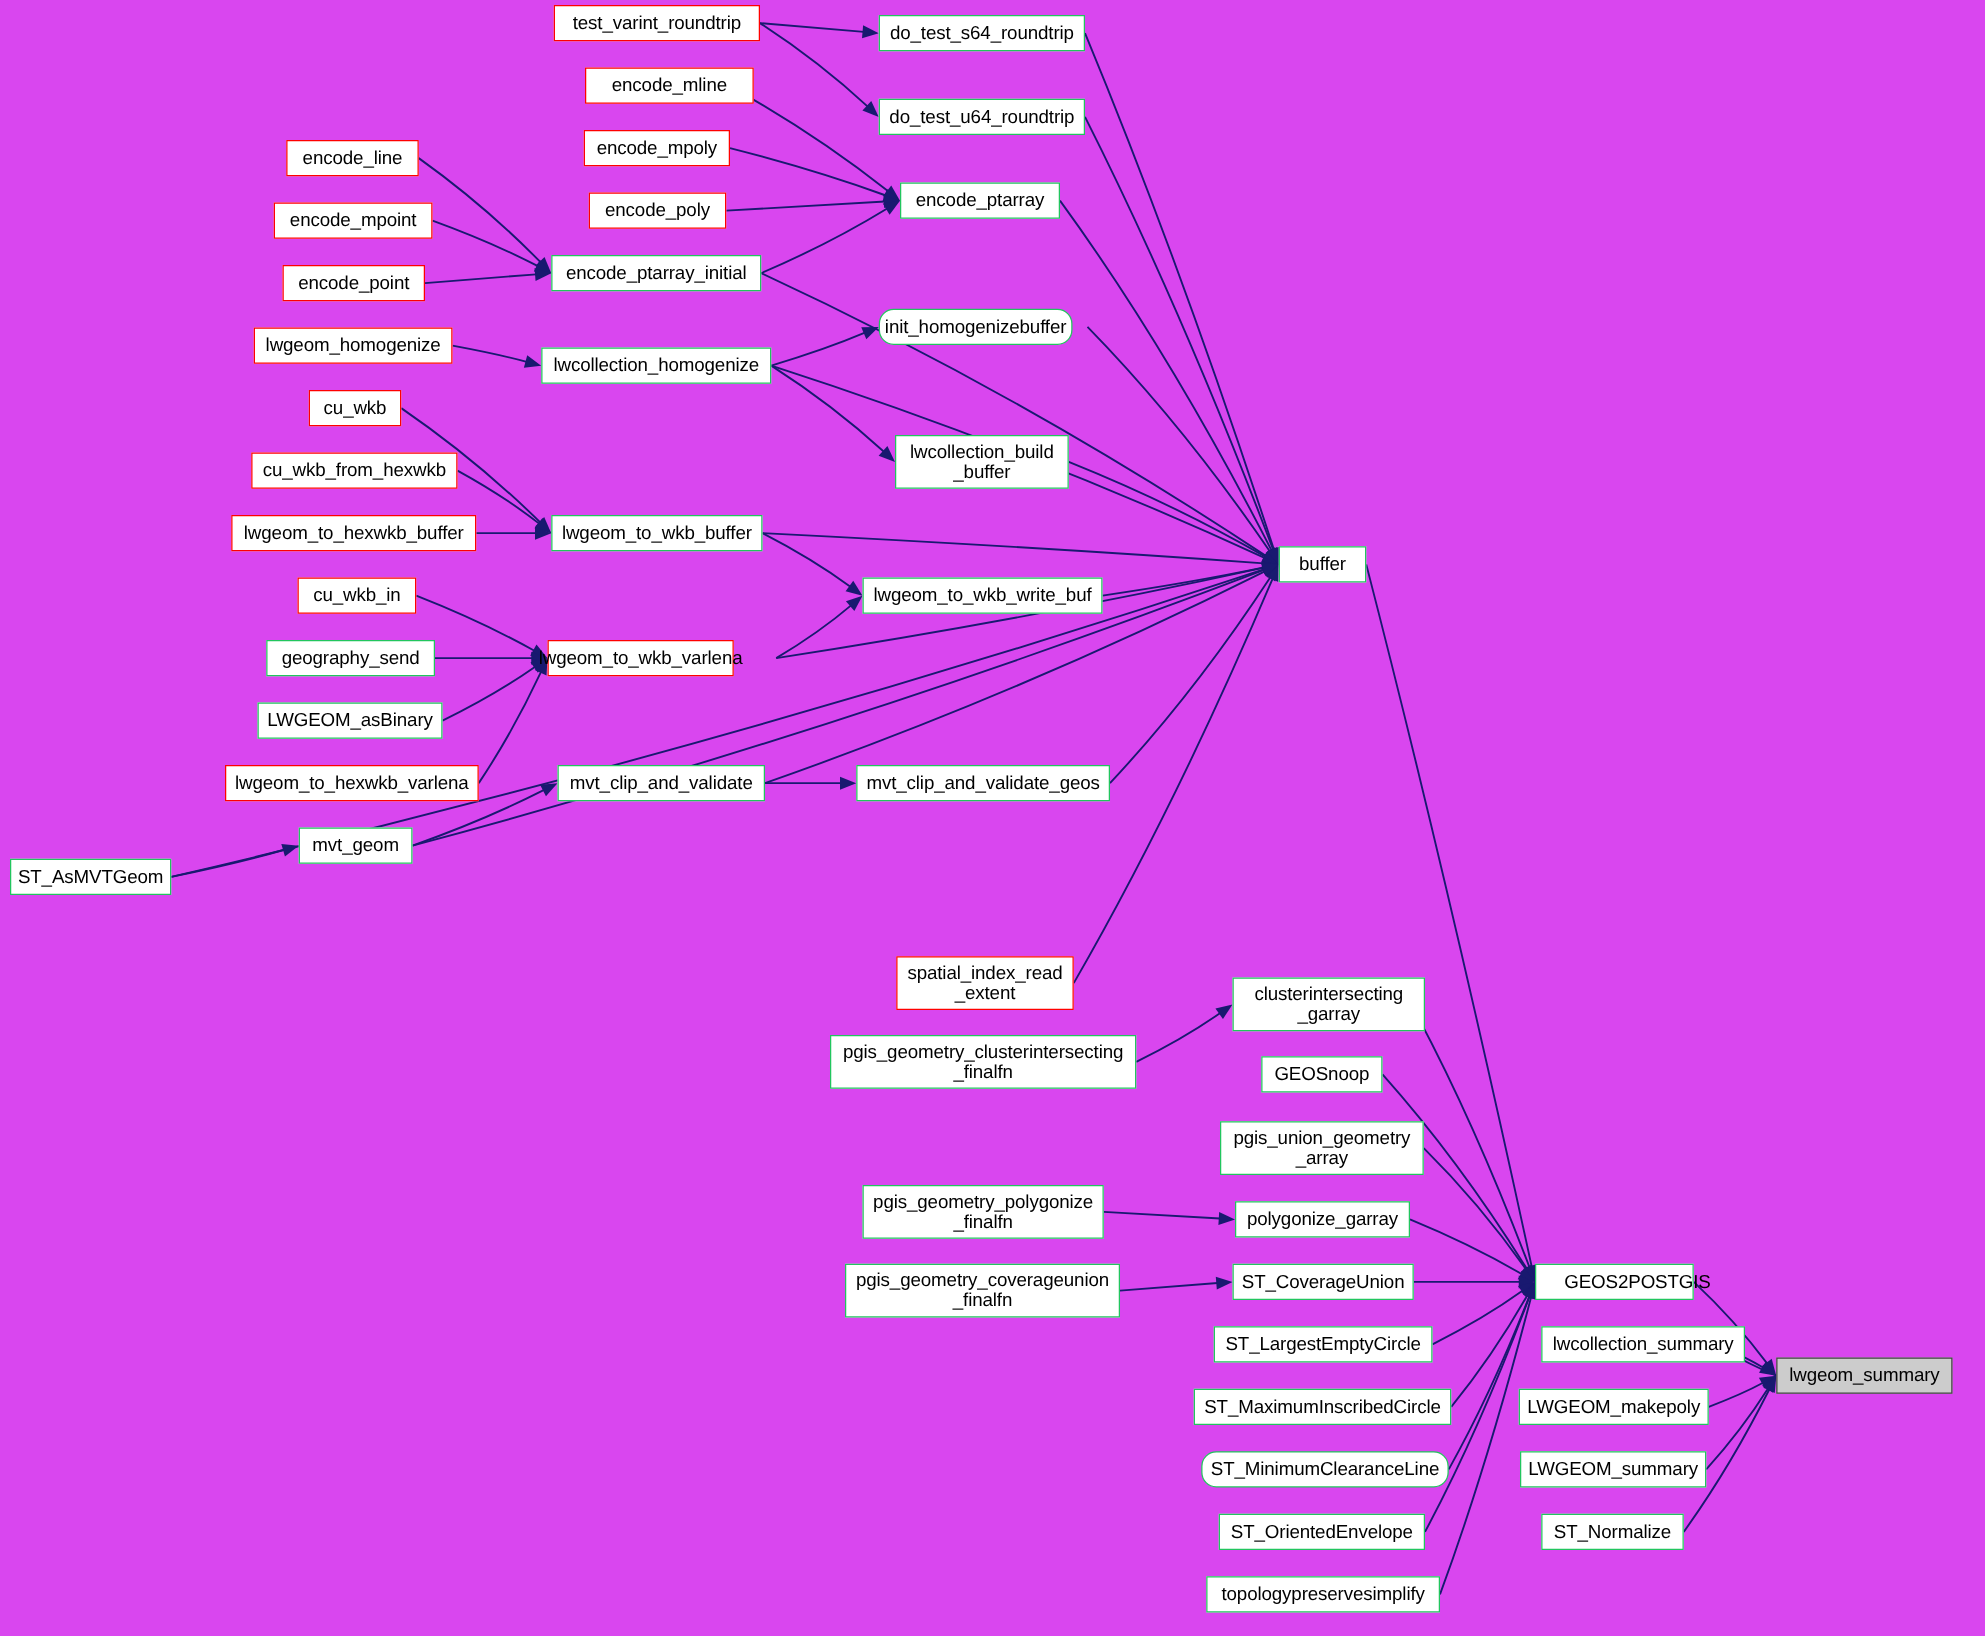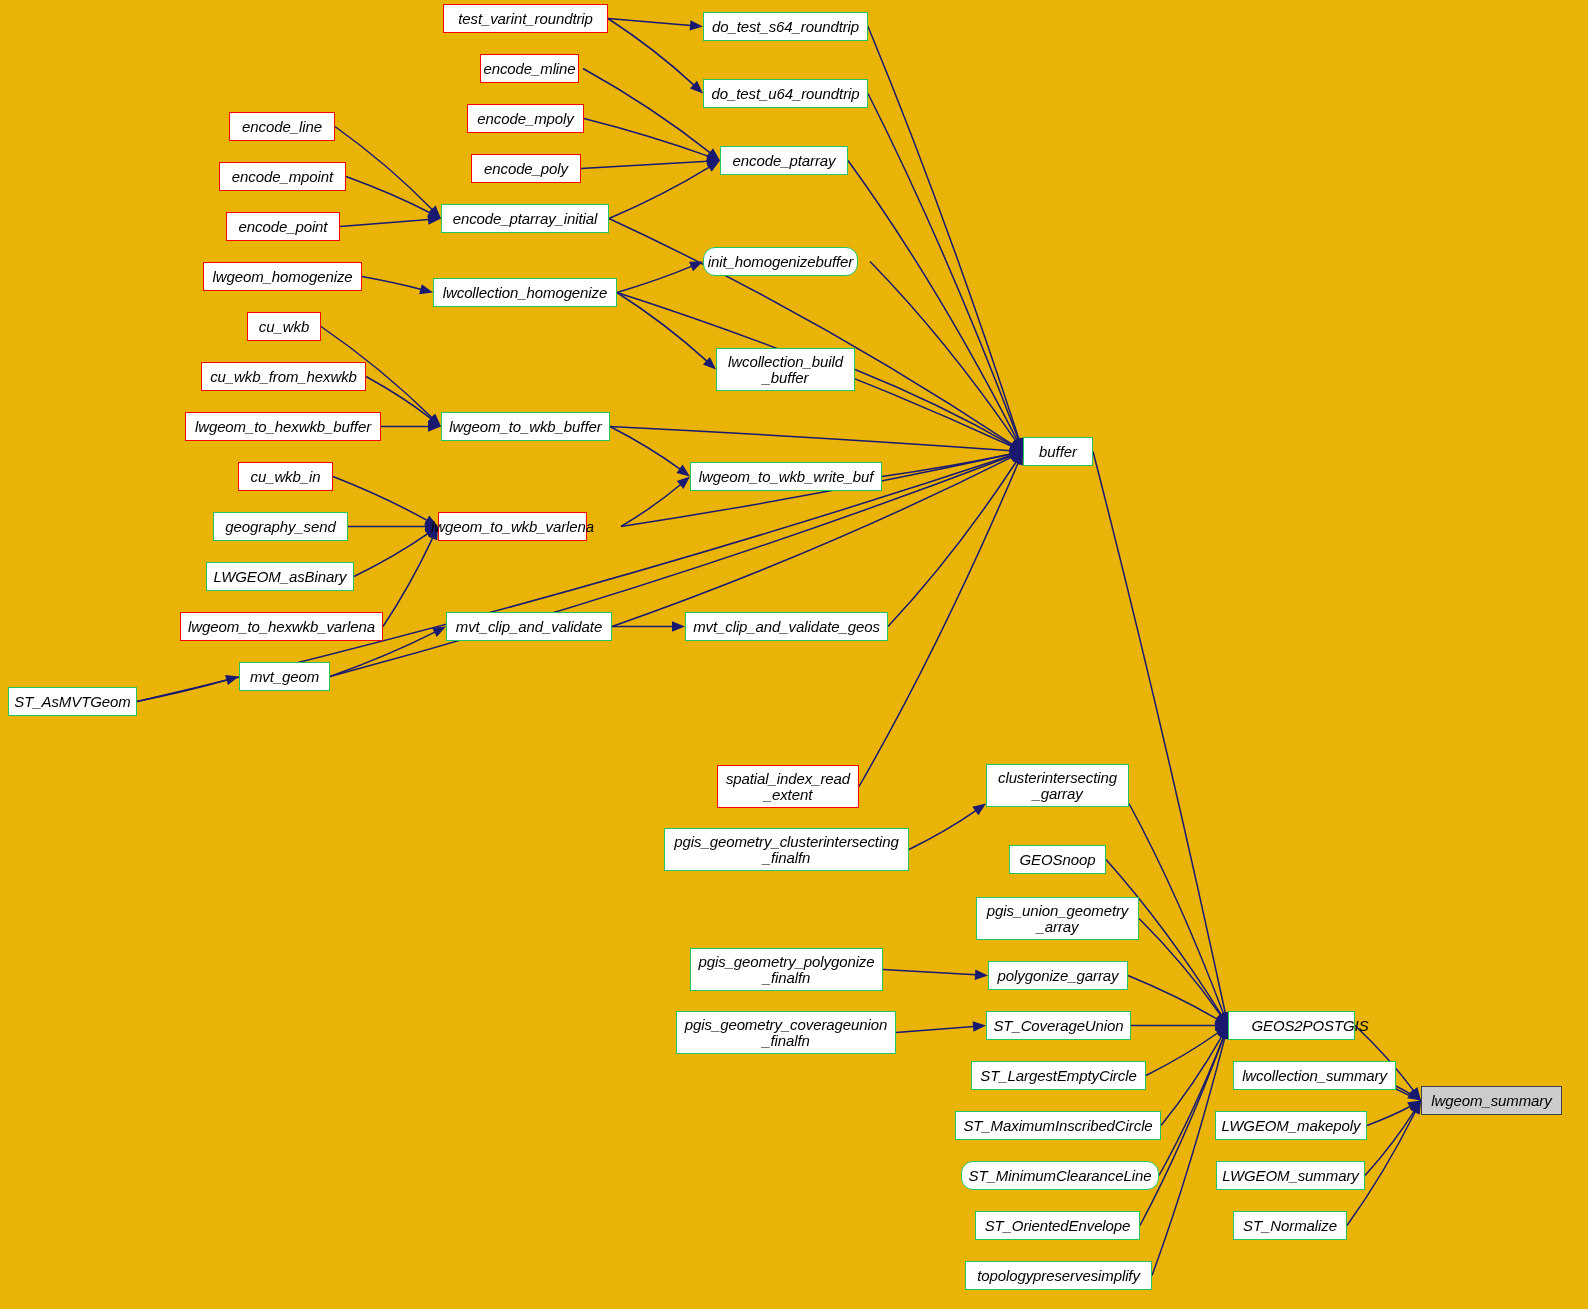--- a/index.html
+++ b/index.html
@@ -1,17 +1,17 @@
 <!DOCTYPE html>
 <html><head>
 <meta charset="utf-8">
 <style>
   html,body{margin:0;padding:0;background:#ffffff;}
   body{font-family:"Liberation Sans", sans-serif;}
-  #canvas{position:relative;width:1588px;height:1309px;background:#eab308;overflow:hidden;font-style:italic;}
+  #canvas{position:relative;width:1588px;height:1309px;background:#d946ef;overflow:hidden;}
   svg#edges{position:absolute;left:0;top:0;width:1588px;height:1309px;}
   .node{position:absolute;box-sizing:border-box;display:flex;align-items:center;justify-content:center;
         text-align:center;background:#ffffff;border:1px solid #22c55e;font-size:15px;color:#000000;
         line-height:1.02;white-space:pre;letter-spacing:-0.1px;}
   .node.red{border:1px solid #ff0000;}
   .node.hl{background:#cccccc;border:1px solid #404040;}
   .node span{display:block;}
 </style>
 </head>
 <body>
@@ -133,21 +133,21 @@
       <path d="M 1367.00 1125.50 Q 1394.00 1115.20 1410.46 1106.24" fill="none" stroke="#191970" stroke-width="1.5"></path>
       <polygon points="1421.00,1100.50 1412.07,1111.28 1407.10,1102.15" fill="#191970"></polygon>
       <path d="M 1365.00 1175.50 Q 1393.00 1144.60 1414.57 1110.63" fill="none" stroke="#191970" stroke-width="1.5"></path>
       <polygon points="1421.00,1100.50 1418.42,1114.26 1409.64,1108.69" fill="#191970"></polygon>
       <path d="M 1347.00 1225.50 Q 1384.00 1174.00 1415.60 1111.22" fill="none" stroke="#191970" stroke-width="1.5"></path>
       <polygon points="1421.00,1100.50 1419.80,1114.45 1410.51,1109.77" fill="#191970"></polygon>
     </svg>
   <div id="nodes">
       <div class="node red" style="left: 443px; top: 4px; width: 165px; height: 29px;"><span>test_varint_roundtrip</span></div>
       <div class="node" style="left: 703px; top: 12px; width: 165px; height: 29px;"><span>do_test_s64_roundtrip</span></div>
-      <div class="node red" style="left: 480px; top: 54px; width: 99px; height: 29px;"><span>encode_mline</span></div>
+      <div class="node red" style="left: 468px; top: 54px; width: 135px; height: 29px;"><span>encode_mline</span></div>
       <div class="node" style="left: 703px; top: 79px; width: 165px; height: 29px;"><span>do_test_u64_roundtrip</span></div>
       <div class="node red" style="left: 229px; top: 112px; width: 106px; height: 29px;"><span>encode_line</span></div>
       <div class="node red" style="left: 467px; top: 104px; width: 117px; height: 29px;"><span>encode_mpoly</span></div>
       <div class="node" style="left: 720px; top: 146px; width: 128px; height: 29px; text-align: center;"><span>encode_ptarray</span></div>
       <div class="node red" style="left: 219px; top: 162px; width: 127px; height: 29px;"><span>encode_mpoint</span></div>
       <div class="node red" style="left: 471px; top: 154px; width: 110px; height: 29px;"><span>encode_poly</span></div>
       <div class="node red" style="left: 226px; top: 212px; width: 114px; height: 29px;"><span>encode_point</span></div>
       <div class="node" style="left: 441px; top: 204px; width: 168px; height: 29px;"><span>encode_ptarray_initial</span></div>
       <div class="node" style="left: 703px; top: 247px; width: 155px; height: 29px; border-radius: 12px;"><span>init_homogenizebuffer</span></div>
       <div class="node red" style="left: 203px; top: 262px; width: 159px; height: 29px;"><span>lwgeom_homogenize</span></div>
@@ -164,21 +164,21 @@
       <div class="node" style="left: 213px; top: 512px; width: 135px; height: 29px;"><span>geography_send</span></div>
       <div class="node red" style="left: 438px; top: 512px; width: 149px; height: 29px;"><span>lwgeom_to_wkb_varlena</span></div>
       <div class="node" style="left: 206px; top: 562px; width: 148px; height: 29px;"><span>LWGEOM_asBinary</span></div>
       <div class="node red" style="left: 180px; top: 612px; width: 203px; height: 29px;"><span>lwgeom_to_hexwkb_varlena</span></div>
       <div class="node" style="left: 446px; top: 612px; width: 166px; height: 29px;"><span>mvt_clip_and_validate</span></div>
       <div class="node" style="left: 685px; top: 612px; width: 203px; height: 29px;"><span>mvt_clip_and_validate_geos</span></div>
       <div class="node" style="left: 239px; top: 662px; width: 91px; height: 29px;"><span>mvt_geom</span></div>
       <div class="node" style="left: 8px; top: 687px; width: 129px; height: 29px;"><span>ST_AsMVTGeom</span></div>
       <div class="node red" style="left: 717px; top: 765px; width: 142px; height: 43px;"><span>spatial_index_read
 _extent</span></div>
-      <div class="node" style="left: 986px; top: 764px; width: 143px; height: 43px;"><span>clusterintersecting
+      <div class="node" style="left: 986px; top: 782px; width: 154px; height: 43px;"><span>clusterintersecting
 _garray</span></div>
       <div class="node" style="left: 664px; top: 828px; width: 245px; height: 43px;"><span>pgis_geometry_clusterintersecting
 _finalfn</span></div>
       <div class="node" style="left: 1009px; top: 845px; width: 97px; height: 29px;"><span>GEOSnoop</span></div>
       <div class="node" style="left: 976px; top: 897px; width: 163px; height: 43px;"><span>pgis_union_geometry
 _array</span></div>
       <div class="node" style="left: 690px; top: 948px; width: 193px; height: 43px;"><span>pgis_geometry_polygonize
 _finalfn</span></div>
       <div class="node" style="left: 988px; top: 961px; width: 140px; height: 29px;"><span>polygonize_garray</span></div>
       <div class="node" style="left: 676px; top: 1011px; width: 220px; height: 43px;"><span>pgis_geometry_coverageunion

